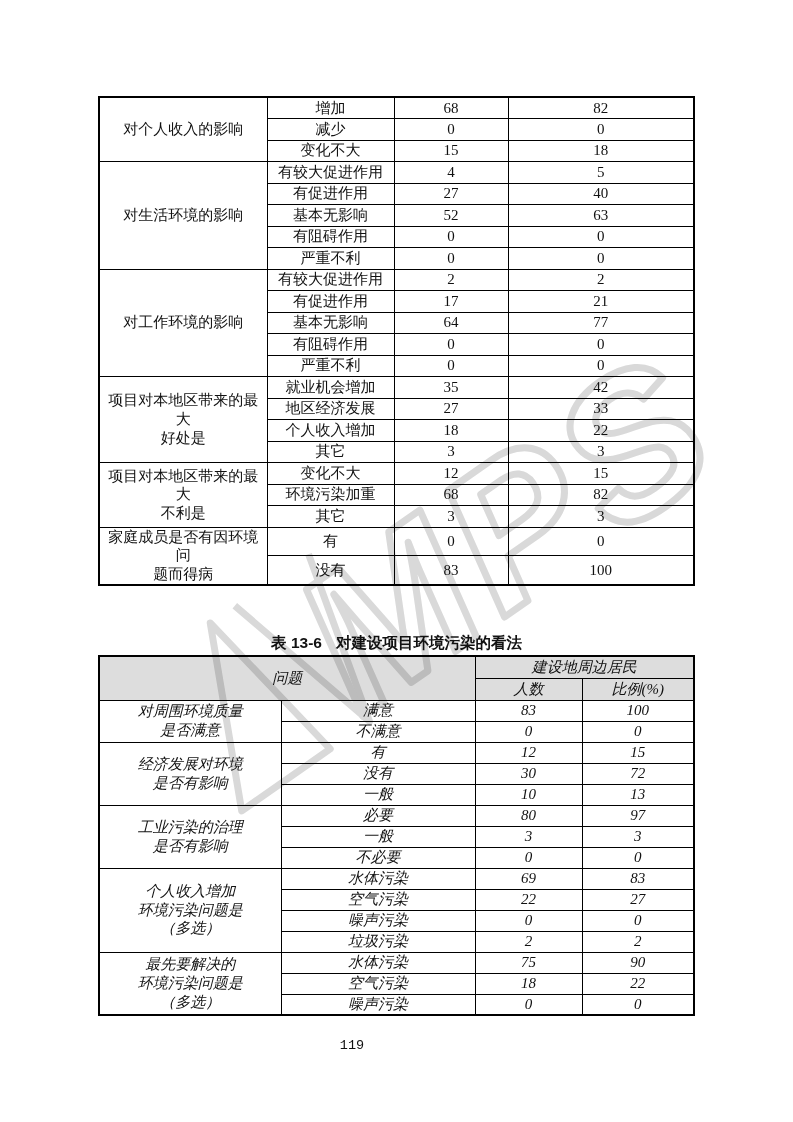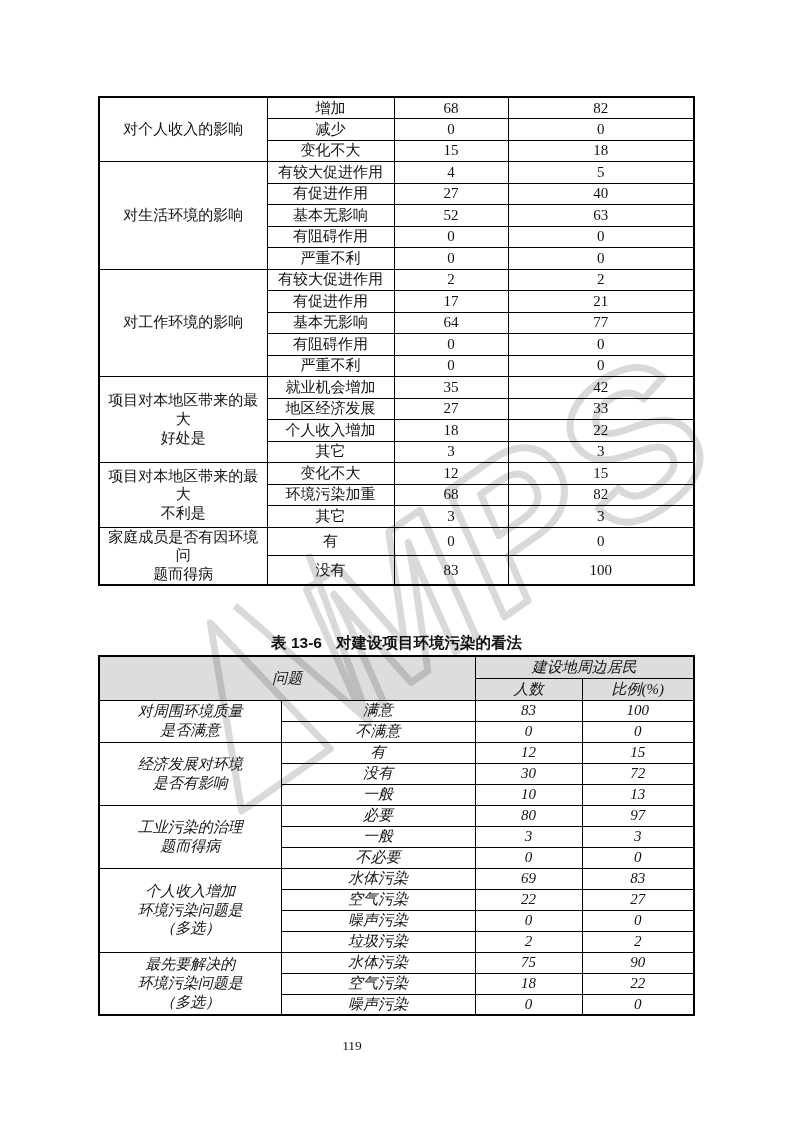--- a/index.html
+++ b/index.html
@@ -31,21 +31,21 @@
   #para-item{left:145px;top:574px;}
   #para-intro{left:147px;top:602px;}
 
   .tbl-title{
     position:absolute;left:0;top:633px;width:793px;text-align:center;
     font-family:"Liberation Sans","DejaVu Sans",sans-serif;font-weight:bold;font-size:15.5px;
   }
   .tbl-title .gap{display:inline-block;width:14px;}
 
   .page-number{
-    position:absolute;left:0;top:1038px;width:704px;text-align:center;font-size:13.5px;
+    position:absolute;left:0;top:1038px;width:704px;text-align:center;font-size:13.5px;font-family:Liberation Mono, monospace;
   }
 </style>
 </head>
 <body>
 
 <svg class="watermark" width="793" height="1122" viewBox="0 0 793 1122" aria-hidden="true">
   <g transform="rotate(-35 340 620)" fill="none" stroke="#d9d9d9" stroke-width="7" stroke-linejoin="round">
     <path d="M150 720 L232 548 L258 720 Z"></path>
     <path d="M262 548 L306 720 L352 548"></path>
     <text x="300" y="712" font-family="Liberation Sans, DejaVu Sans, sans-serif" font-size="198" font-weight="bold" font-style="italic" letter-spacing="8">MPS</text>
@@ -232,21 +232,21 @@
           <td>30</td>
           <td>72</td>
         </tr>
         <tr class="data">
           <td>一般</td>
           <td>10</td>
           <td>13</td>
         </tr>
         <tr class="data">
           <td rowspan="3" class="cat">工业污染的治理
-题而得病</td>
+是否有影响</td>
           <td>必要</td>
           <td>80</td>
           <td>97</td>
         </tr>
         <tr class="data">
           <td>一般</td>
           <td>3</td>
           <td>3</td>
         </tr>
         <tr class="data">

